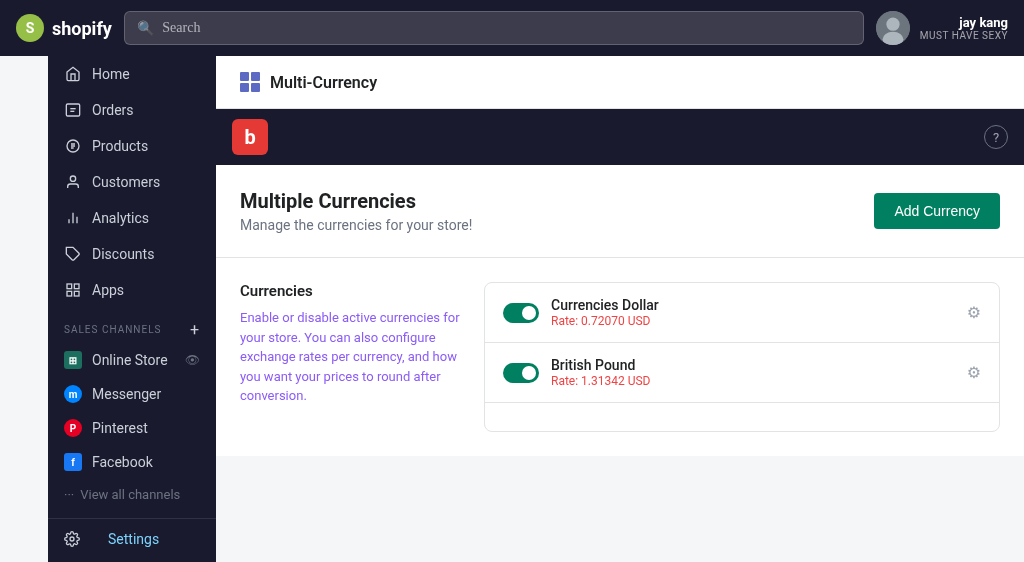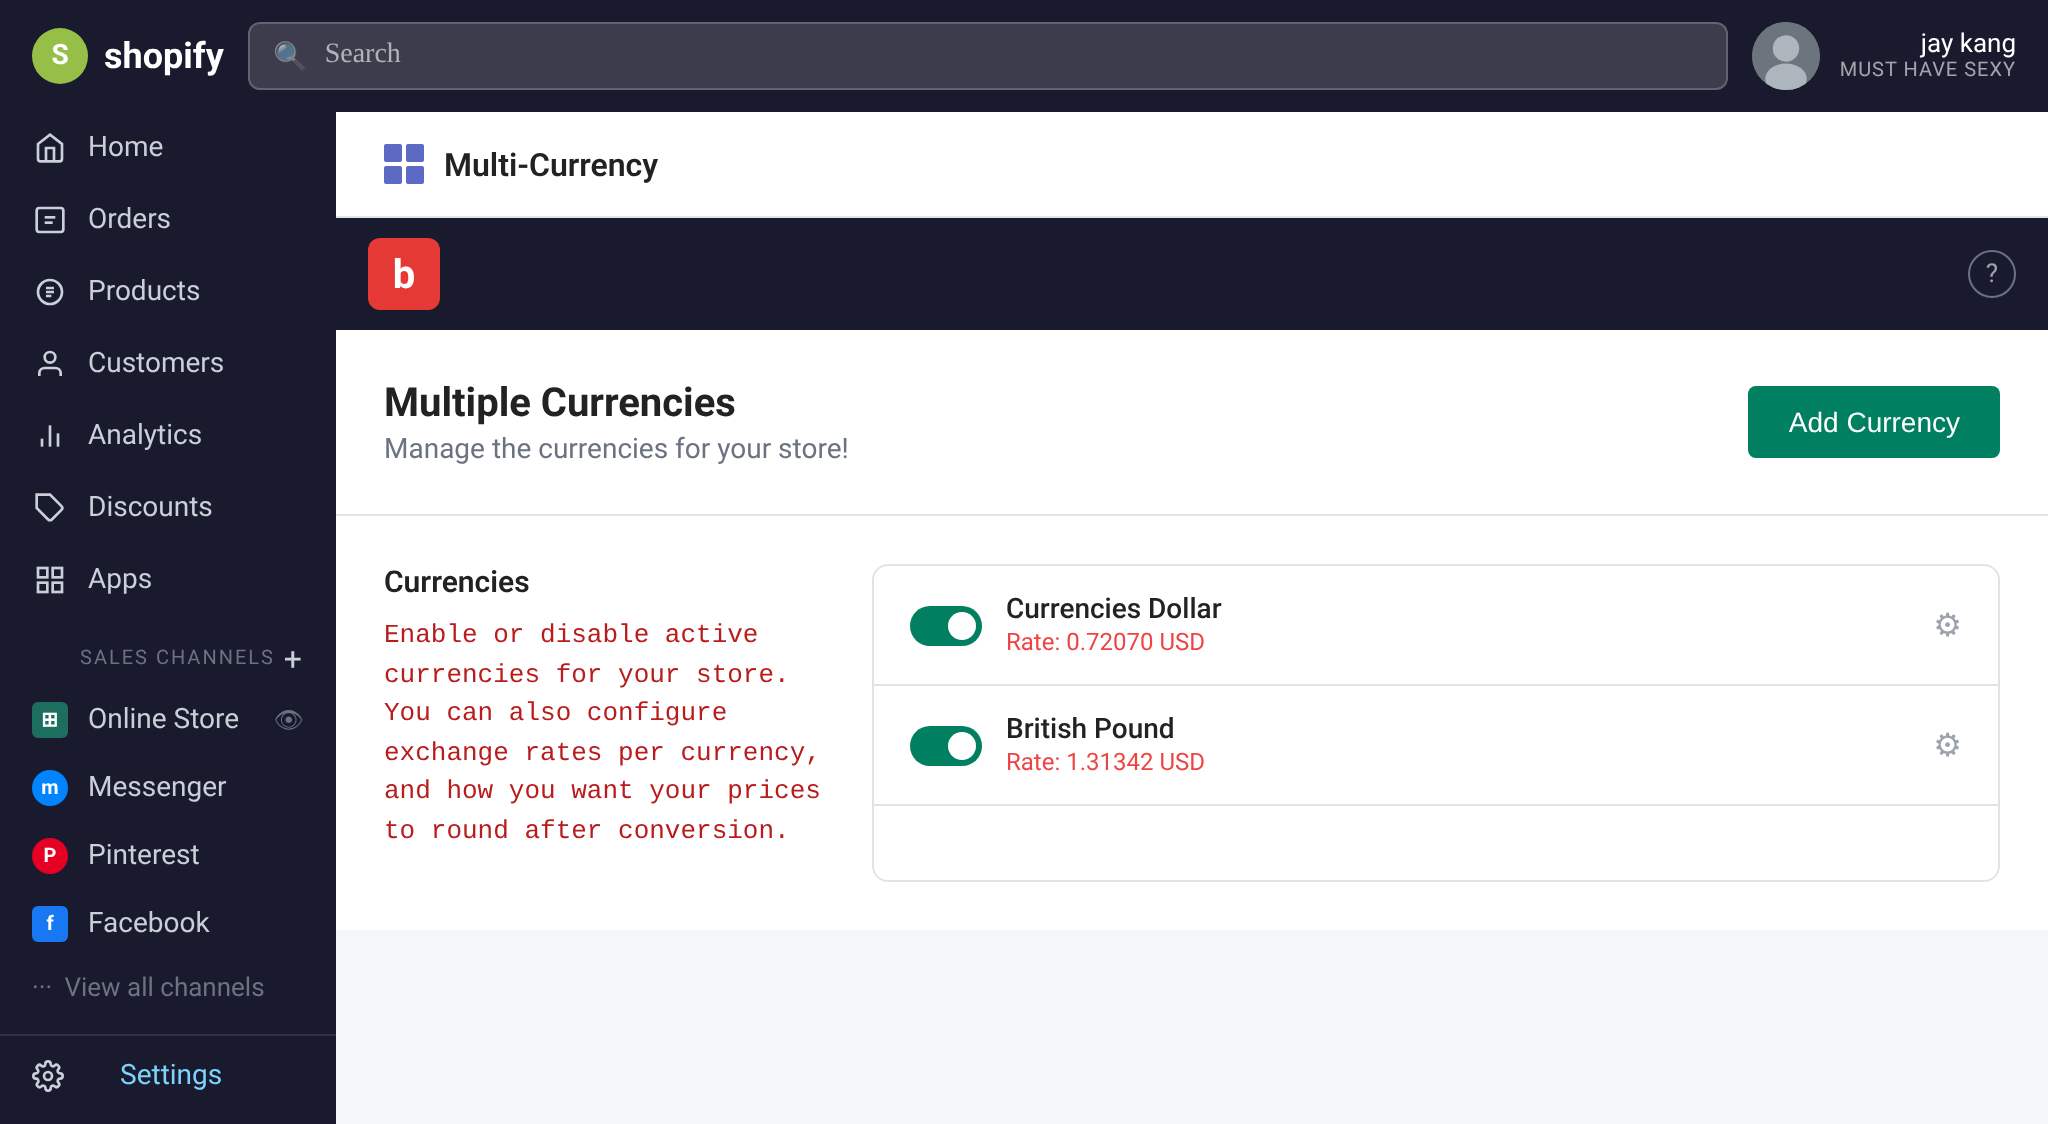--- a/index.html
+++ b/index.html
@@ -9,31 +9,31 @@
     .top-nav { background: #1a1a2e; display: flex; align-items: center; height: 56px; padding: 0 16px; gap: 12px; flex-shrink: 0; }
     .shopify-logo { display: flex; align-items: center; gap: 8px; color: white; font-weight: 700; font-size: 18px; }
     .shopify-logo .logo-icon { width: 28px; height: 28px; background: #96bf48; border-radius: 50%; display: flex; align-items: center; justify-content: center; color: white; font-size: 14px; font-weight: bold; }
     .search-bar { flex: 1; display: flex; align-items: center; background: rgba(255,255,255,0.15); border-radius: 6px; padding: 0 12px; height: 34px; gap: 8px; border: 1px solid rgba(255,255,255,0.2); }
     .search-bar input { background: transparent; border: none; outline: none; color: #ec4899; font-size: 14px; flex: 1; font-family: Liberation Serif, serif; }
     .search-bar input::placeholder { color: rgba(255,255,255,0.6); }
     .search-icon { color: rgba(255,255,255,0.6); font-size: 14px; }
     .user-area { display: flex; align-items: center; gap: 10px; margin-left: auto; }
     .avatar { width: 34px; height: 34px; border-radius: 50%; background: #6c757d; display: flex; align-items: center; justify-content: center; color: white; font-size: 14px; overflow: hidden; }
     .user-info { color: white; text-align: right; }
-    .user-name { font-size: 13px; font-weight: 400; }
+    .user-name { font-size: 13px; font-weight: 700; }
     .user-subtitle { font-size: 10px; color: rgba(255,255,255,0.6); text-transform: uppercase; letter-spacing: 0.5px; }
 
     
-    .app-body { display: flex; flex: 1; overflow: hidden; }
+    .app-body { display: flex; flex: 1; overflow: hidden; padding-left: 48px; }
 
     
     .sidebar { width: 168px; background: #1a1a2e; color: #c9d0d8; display: flex; flex-direction: column; flex-shrink: 0; overflow-y: auto; }
     .sidebar-nav-item { display: flex; align-items: center; gap: 10px; padding: 9px 16px; font-size: 14px; cursor: pointer; color: #c9d0d8; text-decoration: none; }
     .sidebar-nav-item .nav-icon { width: 18px; height: 18px; display: flex; align-items: center; justify-content: center; font-size: 15px; color: #c9d0d8; flex-shrink: 0; }
-    .sidebar-section-label { font-size: 10px; text-transform: uppercase; letter-spacing: 1px; color: #6b7280; padding: 12px 16px 4px; display: flex; align-items: center; justify-content: space-between; margin-left: 24px; }
+    .sidebar-section-label { font-size: 10px; text-transform: uppercase; letter-spacing: 1px; color: #6b7280; padding: 12px 16px 4px; display: flex; align-items: center; justify-content: space-between; }
     .sidebar-section-label .add-btn { cursor: pointer; color: #c9d0d8; font-size: 16px; }
     .sidebar-channel-item { display: flex; align-items: center; gap: 10px; padding: 8px 16px; font-size: 14px; cursor: pointer; color: #c9d0d8; position: relative; }
     .sidebar-channel-item .eye-icon { margin-left: auto; font-size: 12px; color: #6b7280; }
     .view-all-channels { display: flex; align-items: center; gap: 6px; padding: 8px 16px; font-size: 13px; color: #6b7280; cursor: pointer; }
     .sidebar-footer { margin-top: auto; border-top: 1px solid rgba(255,255,255,0.1); }
     .settings-item { display: flex; gap: 28px; padding: 12px 16px; font-size: 14px; cursor: pointer; color: #7dd3fc; }
 
     
     .channel-icon { width: 18px; height: 18px; border-radius: 3px; display: flex; align-items: center; justify-content: center; font-size: 10px; font-weight: bold; flex-shrink: 0; }
     .online-store-icon { background: #1c6e5f; color: white; }
@@ -75,21 +75,21 @@
     .toggle { position: relative; width: 42px; height: 24px; flex-shrink: 0; }
     .toggle input { opacity: 0; width: 0; height: 0; }
     .toggle-slider { position: absolute; top: 0; left: 0; right: 0; bottom: 0; background: #008060; border-radius: 12px; cursor: pointer; }
     .toggle-slider::before { content: ''; position: absolute; width: 18px; height: 18px; background: white; border-radius: 50%; top: 3px; left: 21px; }
     .toggle-label { font-size: 14px; color: #202223; }
 
     
     .currencies-section { background: white; padding: 24px; display: flex; gap: 24px; }
     .currencies-left { width: 220px; flex-shrink: 0; }
     .currencies-left h3 { font-size: 15px; font-weight: 600; color: #202223; margin-bottom: 8px; }
-    .currencies-left p { font-size: 13px; color: #b91c1c; line-height: 1.5; margin-bottom: 16px; font-family: Liberation Mono, monospace; }
+    .currencies-left p { font-size: 13px; color: #8b5cf6; line-height: 1.5; margin-bottom: 16px; }
     .currencies-right { flex: 1; border: 1px solid #e1e3e5; border-radius: 8px; overflow: hidden; }
     .currency-item { display: flex; align-items: center; gap: 12px; padding: 14px 18px; border-bottom: 1px solid #e1e3e5; }
     .currency-item:last-child { border-bottom: none; }
     .currency-info { flex: 1; }
     .currency-name { font-size: 14px; font-weight: 500; color: #202223; }
     .currency-rate { font-size: 12px; color: #ef4444; margin-top: 1px; }
     .currency-gear { color: #9ca3af; cursor: pointer; font-size: 16px; }
 
     
     .toggle-sm { position: relative; width: 36px; height: 20px; flex-shrink: 0; }

